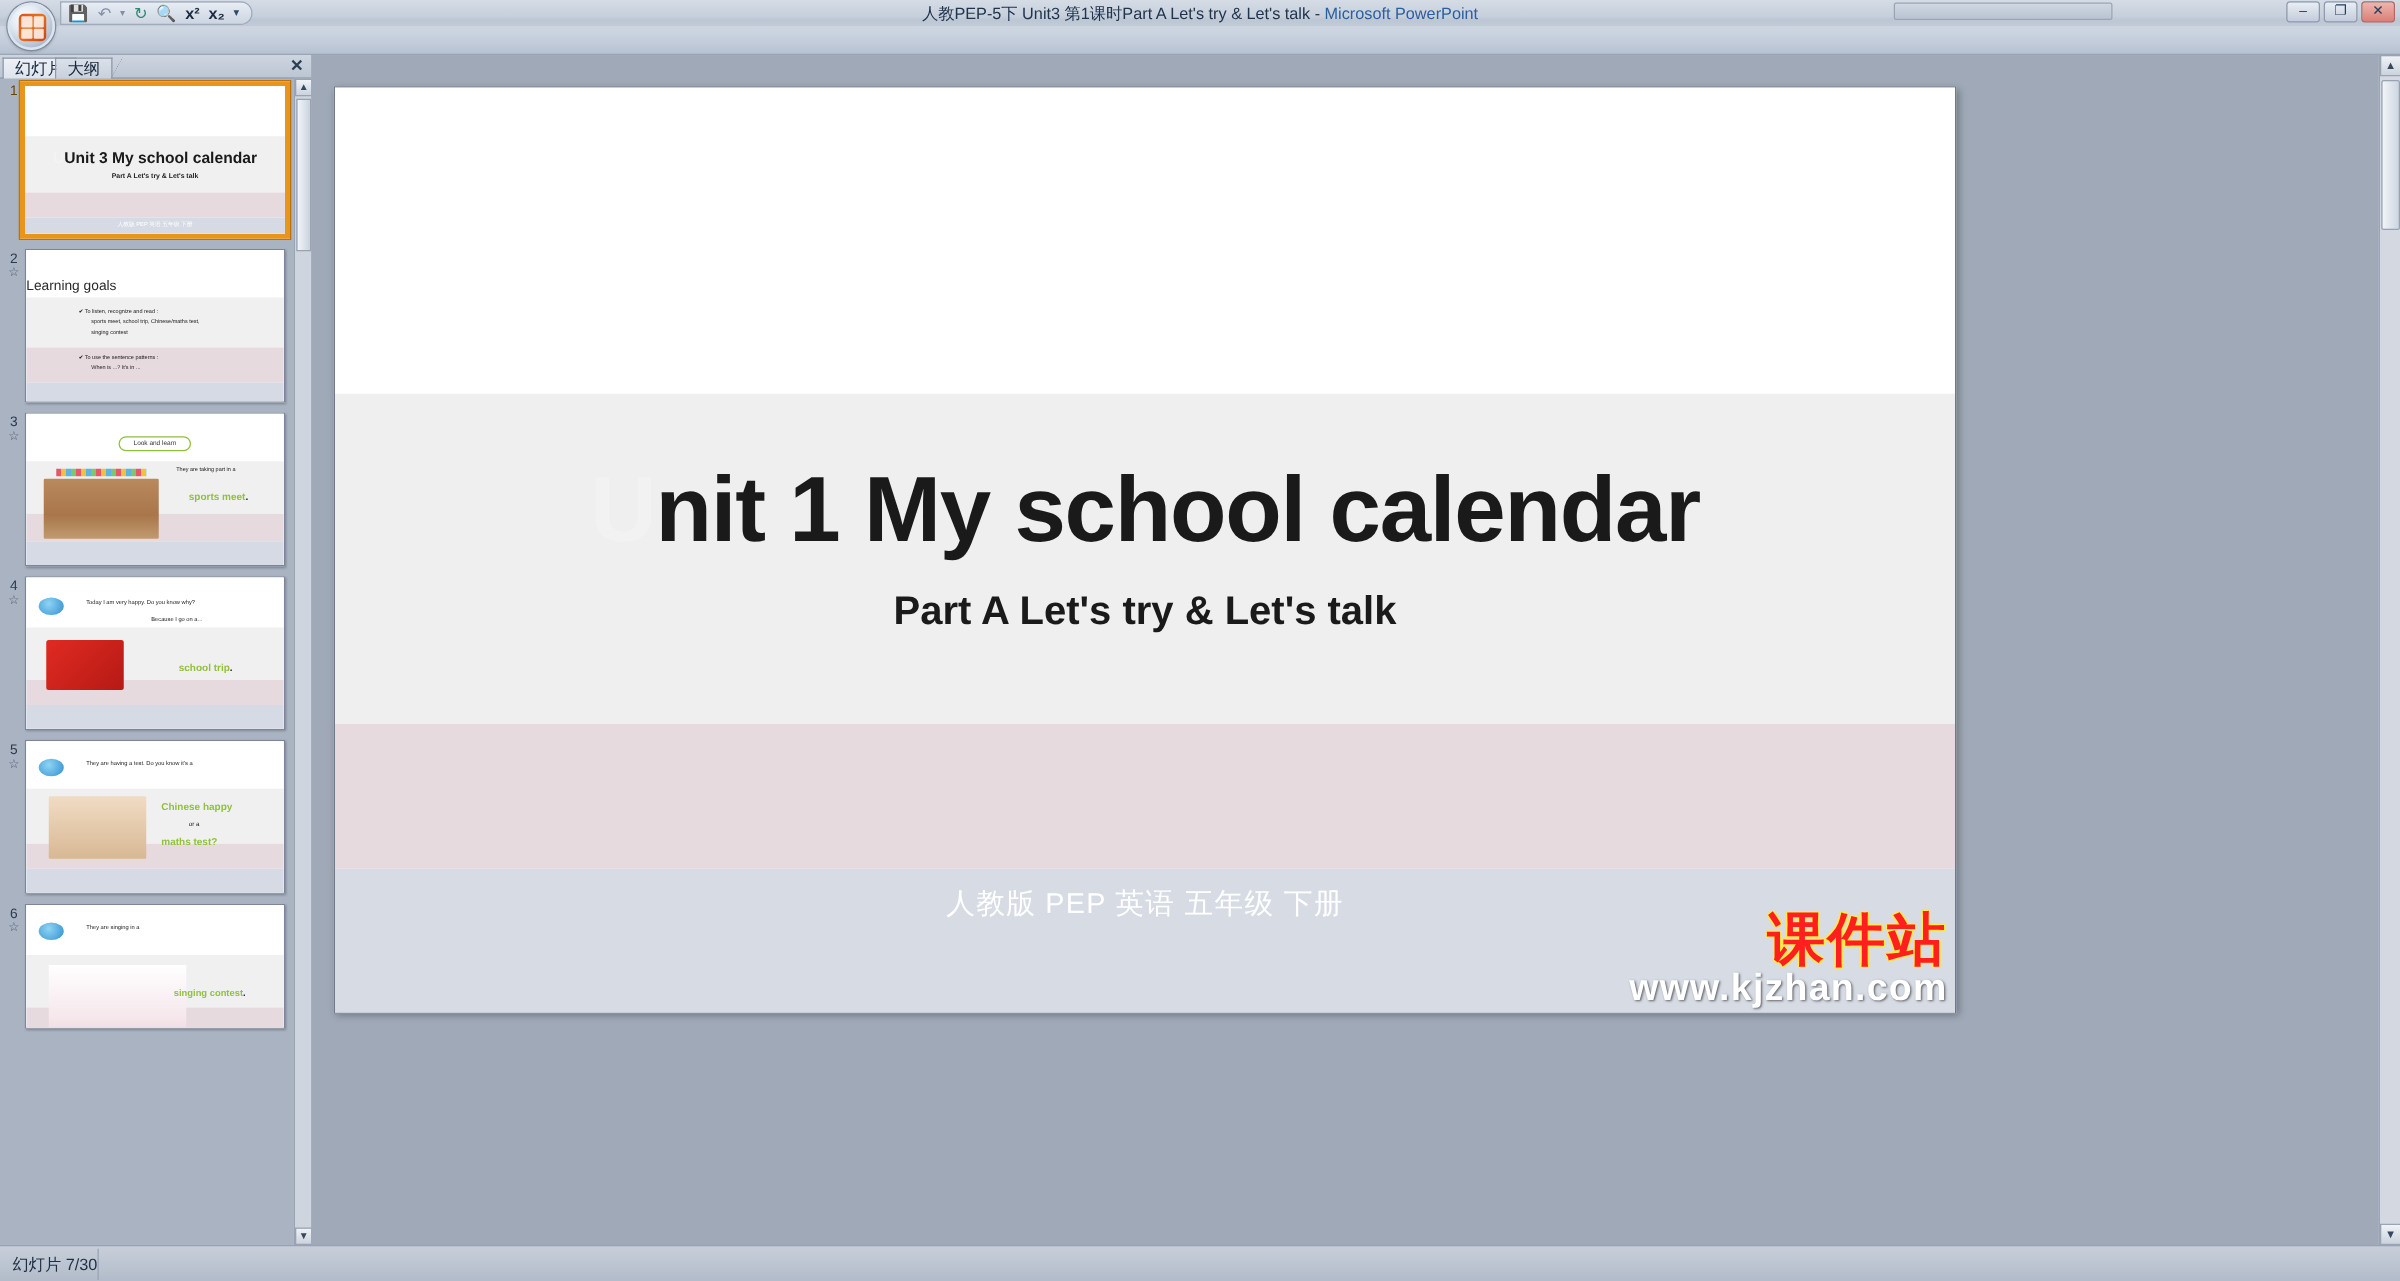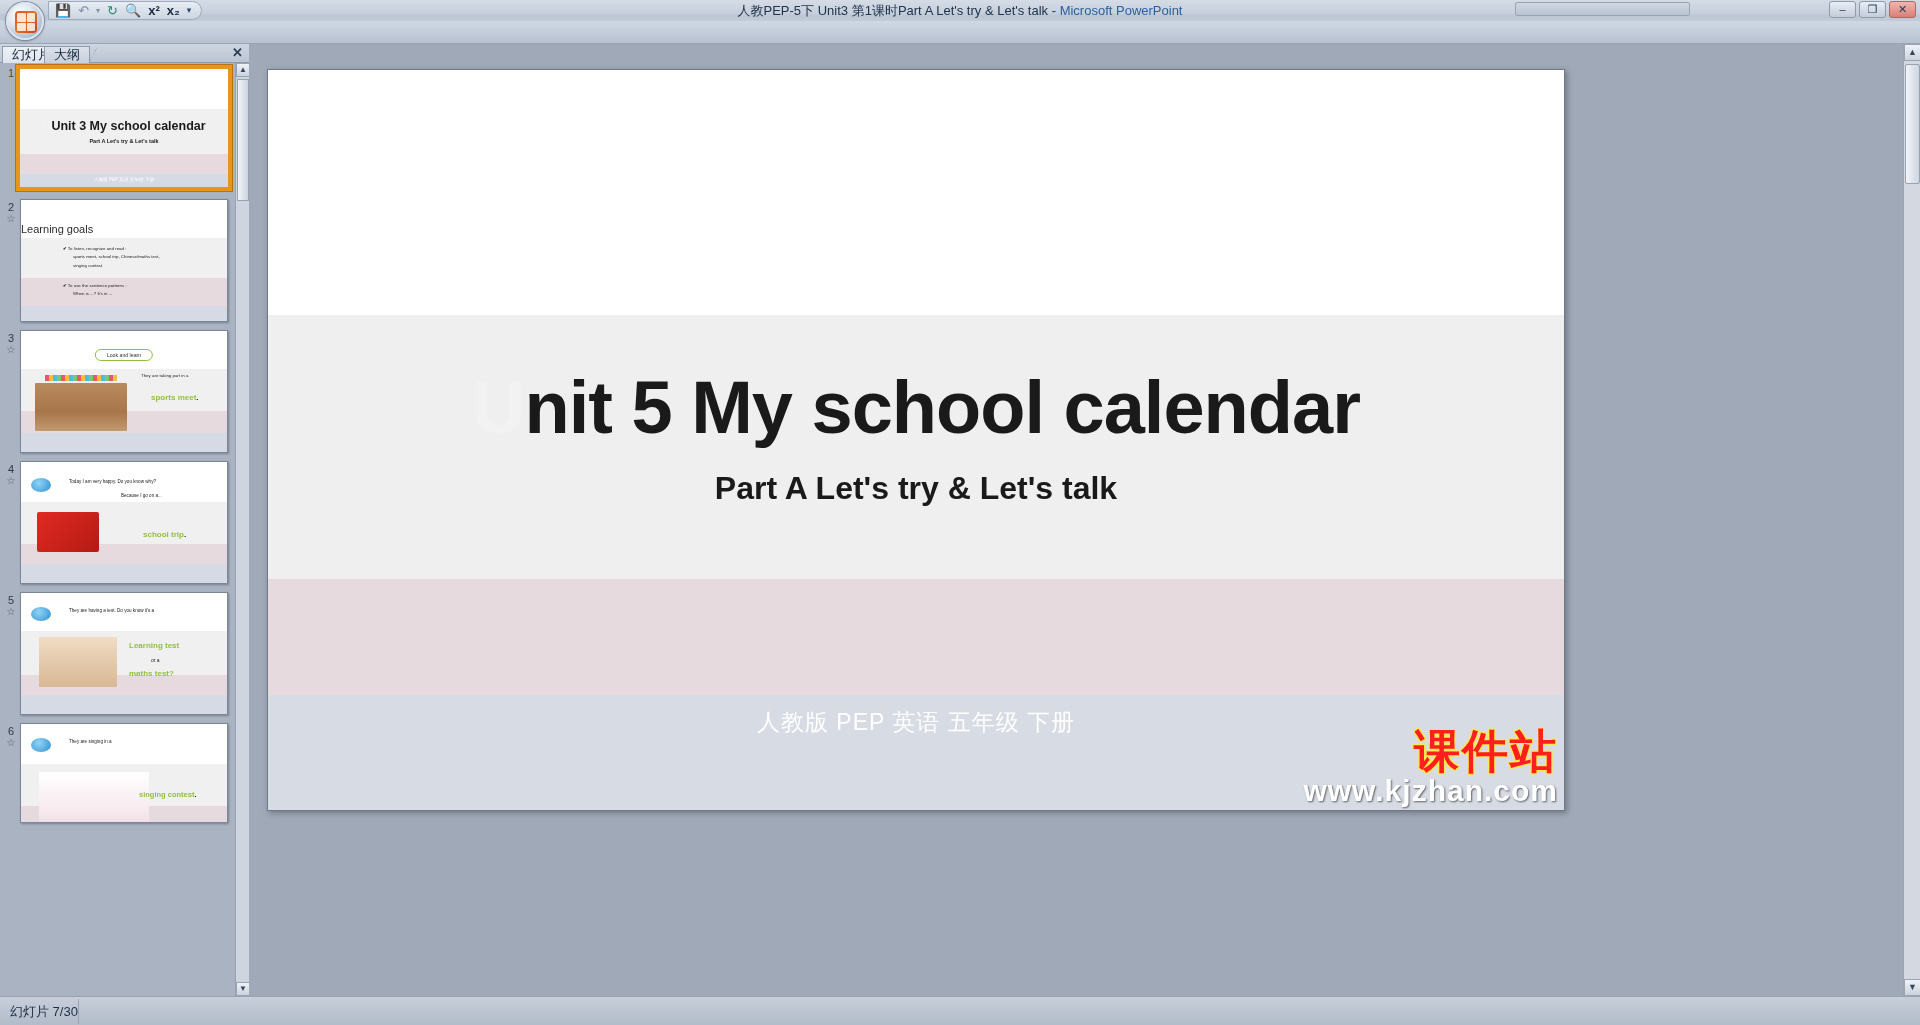--- a/index.html
+++ b/index.html
@@ -368,21 +368,21 @@
         </div>
         <div class="tframe" style="height:123px">
           <div class="mini">
             <div style="position:absolute;left:0;top:0;width:100%;height:38px;background:#fff"></div>
             <div class="band-gray" style="position:absolute;left:0;top:38px;width:100%;height:44px"></div>
             <div class="band-pink" style="position:absolute;left:0;top:82px;width:100%;height:20px"></div>
             <div class="band-blue" style="position:absolute;left:0;top:102px;width:100%;height:21px"></div>
             <div style="position:absolute;left:10px;top:14px;width:20px;height:14px;border-radius:50%;background:radial-gradient(circle at 40% 35%,#8fd4f5,#2f8fcf);"></div>
             <div style="position:absolute;left:48px;top:15px;width:160px;font-size:4.6px;color:#222">They are having a test. Do you know it's a</div>
             <div style="position:absolute;left:18px;top:44px;width:78px;height:50px;background:linear-gradient(to bottom,#f0dcc4,#d8b894);border-radius:1px"></div>
-            <div style="position:absolute;left:108px;top:48px;font-size:8px;font-weight:bold;color:#92c03e">Learning test</div>
+            <div style="position:absolute;left:108px;top:48px;font-size:8px;font-weight:bold;color:#92c03e">Chinese happy</div>
             <div style="position:absolute;left:130px;top:64px;font-size:5px;color:#222">or a</div>
             <div style="position:absolute;left:108px;top:76px;font-size:8px;font-weight:bold;color:#92c03e">maths test?</div>
           </div>
         </div>
       </div>
 
       <div class="thumb-row" style="height:131px">
         <div class="tnum">
           <span>6</span>
           <span class="tstar">☆</span>
@@ -410,21 +410,21 @@
     <div class="arw dn">▼</div>
   </div>
 
   <div class="editor">
     <div class="slide-wrap">
       <div class="s-white"></div>
       <div class="s-gray"></div>
       <div class="s-pink"></div>
       <div class="s-blue"></div>
 
-      <div class="s-title"><span class="ghost">U</span><span>nit 5 My school calendar</span></div>
+      <div class="s-title"><span class="ghost">U</span><span>nit 1 My school calendar</span></div>
 
       <div class="s-sub">Part A Let's try &amp; Let's talk</div>
 
       <div class="s-foot">人教版 PEP 英语 五年级 下册</div>
 
       <div class="wm">
         <div class="cn">课件站</div>
         <div class="url">www.kjzhan.com</div>
       </div>
     </div>

